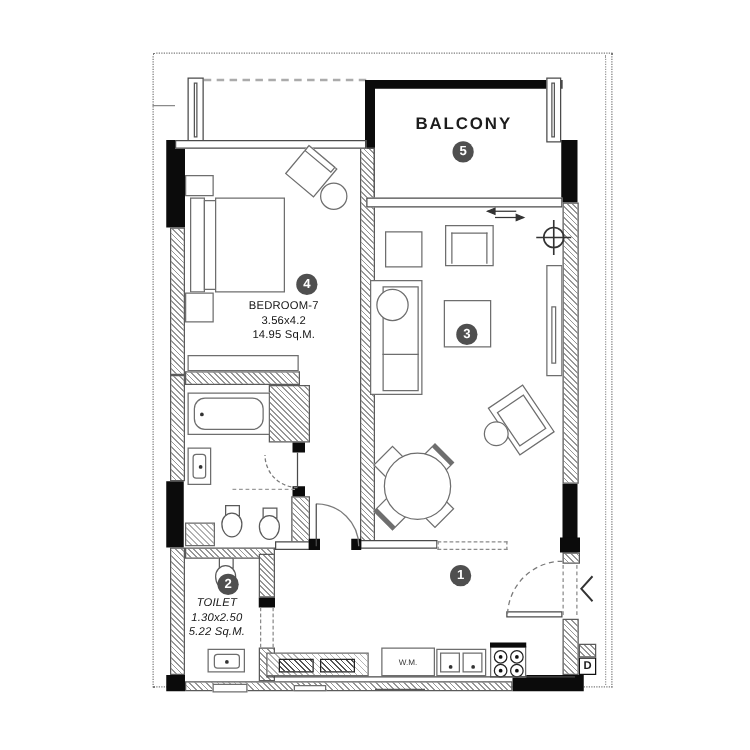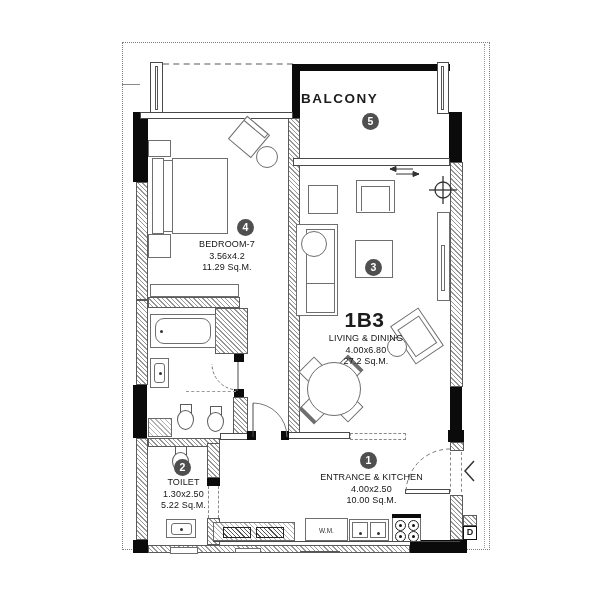--- a/index.html
+++ b/index.html
@@ -10,21 +10,21 @@
   .hatch{background:repeating-linear-gradient(45deg,#fff 0 2.2px,#979797 2.2px 3.2px);border:1px solid #5a5a5a;}
   .hatch-l{background:repeating-linear-gradient(45deg,#fff 0 2.5px,#b3b3b3 2.5px 3.4px);border:1px solid #6a6a6a;}
   .thinwall{background:#fff;border:1px solid #4a4a4a;}
   .dashwall{background:#fff;border:1px dashed #8a8a8a;}
   .furn{background:#fff;border:1px solid #6e6e6e;}
   .round{border-radius:50%;}
   .badge{background:#4f4f4f;color:#fff;border-radius:50%;width:17px;height:17px;line-height:17px;
          text-align:center;font-size:10.5px;font-weight:bold;}
   .rlabel{text-align:center;font-size:9px;line-height:11.5px;letter-spacing:.15px;color:#141414;}
   .big{font-size:21px;font-weight:bold;letter-spacing:.5px;text-align:center;}
-  .balc{font-size:13.5px;font-weight:bold;letter-spacing:1.5px;text-align:left;}
+  .balc{font-size:13.5px;font-weight:bold;letter-spacing:1.5px;text-align:center;}
   .dashv{border-left:1px dashed #8a8a8a;width:1px;}
   .wc .tank{position:absolute;left:3px;top:0;width:10px;height:7px;border:1px solid #5a5a5a;background:#fff;}
   .wc .bowl{position:absolute;left:0;top:6px;width:15px;height:18px;border:1px solid #5a5a5a;background:#fff;
             border-radius:50% 50% 50% 50%/46% 46% 54% 54%;}
   .dot{position:absolute;width:3px;height:3px;background:#333;border-radius:50%;}
   .burner{position:absolute;width:9px;height:9px;border:1px solid #222;background:#fff;border-radius:50%;}
   .burner i{position:absolute;left:2.5px;top:2.5px;width:3px;height:3px;background:#111;border-radius:50%;display:block;}
   .boundary{border:1.5px dotted #7c7c7c;}
 </style>
 </head>
@@ -207,39 +207,28 @@
     <polyline points="474,461 465,471 474,481" stroke="#333" fill="none" stroke-width="1.5"></polyline>
   </svg>
 
   <div class="abs balc" style="left:301px;top:91px;width:140px;"><span>BALCONY</span></div>
   <div class="abs badge" style="left:362px;top:113px;">5</div>
 
   <div class="abs badge" style="left:237px;top:219px;">4</div>
   <div class="abs rlabel" style="left:177px;top:239px;width:100px;">
     <div>BEDROOM-7</div>
     <div>3.56x4.2</div>
-    <div>11.29 Sq.M.</div>
+    <div>14.95 Sq.M.</div>
   </div>
 
 
   <div class="abs badge" style="left:174px;top:459px;">2</div>
-  <div class="abs rlabel" style="left:141px;top:477px;width:85px;">
+  <div class="abs rlabel" style="left:131px;top:477px;width:85px;font-style:italic;">
     <div>TOILET</div>
     <div>1.30x2.50</div>
     <div>5.22 Sq.M.</div>
   </div>
 
   <div class="abs badge" style="left:365px;top:259px;">3</div>
-  <div class="abs big" style="left:312px;top:308px;width:105px;">1B3</div>
-  <div class="abs rlabel" style="left:310px;top:333px;width:112px;">
-    <div>LIVING &amp; DINING</div>
-    <div>4.00x6.80</div>
-    <div>27.2 Sq.M.</div>
-  </div>
 
   <div class="abs badge" style="left:360px;top:452px;">1</div>
-  <div class="abs rlabel" style="left:309px;top:472px;width:125px;">
-    <div>ENTRANCE &amp; KITCHEN</div>
-    <div>4.00x2.50</div>
-    <div>10.00 Sq.M.</div>
-  </div>
 
 </div>
 
 </body></html>

